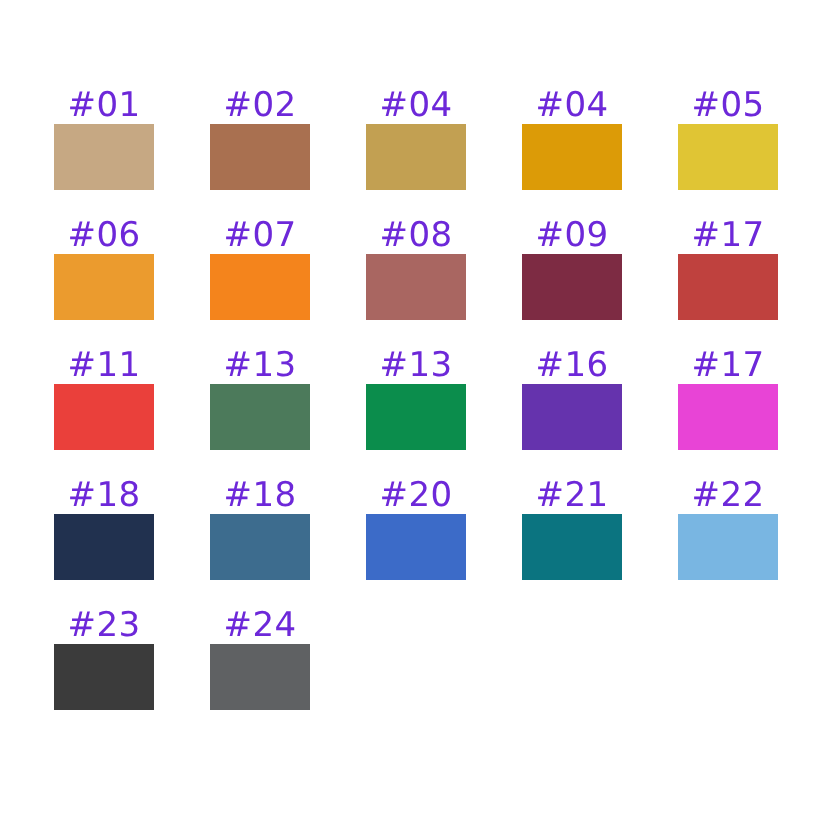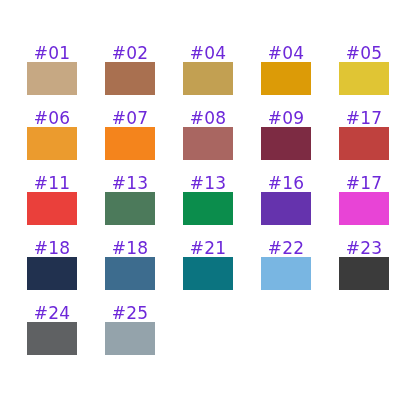--- a/index.html
+++ b/index.html
@@ -121,32 +121,32 @@
     </div>
     <div class="swatch-cell">
       <div class="swatch-label">#18</div>
       <div class="swatch-chip" style="background-color: rgb(33, 49, 79);"></div>
     </div>
     <div class="swatch-cell">
       <div class="swatch-label">#18</div>
       <div class="swatch-chip" style="background-color: rgb(61, 108, 142);"></div>
     </div>
     <div class="swatch-cell">
+      <div class="swatch-label">#20</div>
+      <div class="swatch-chip" style="background-color: rgb(60, 107, 200);"></div>
+    </div>
+    <div class="swatch-cell">
       <div class="swatch-label">#21</div>
       <div class="swatch-chip" style="background-color: rgb(11, 116, 128);"></div>
     </div>
     <div class="swatch-cell">
       <div class="swatch-label">#22</div>
       <div class="swatch-chip" style="background-color: rgb(121, 182, 226);"></div>
     </div>
     <div class="swatch-cell">
       <div class="swatch-label">#23</div>
       <div class="swatch-chip" style="background-color: rgb(59, 59, 59);"></div>
     </div>
     <div class="swatch-cell">
       <div class="swatch-label">#24</div>
       <div class="swatch-chip" style="background-color: rgb(95, 97, 99);"></div>
     </div>
-    <div class="swatch-cell">
-      <div class="swatch-label">#25</div>
-      <div class="swatch-chip" style="background-color: rgb(148, 163, 171);"></div>
-    </div>
   </div>
 
 </body></html>

